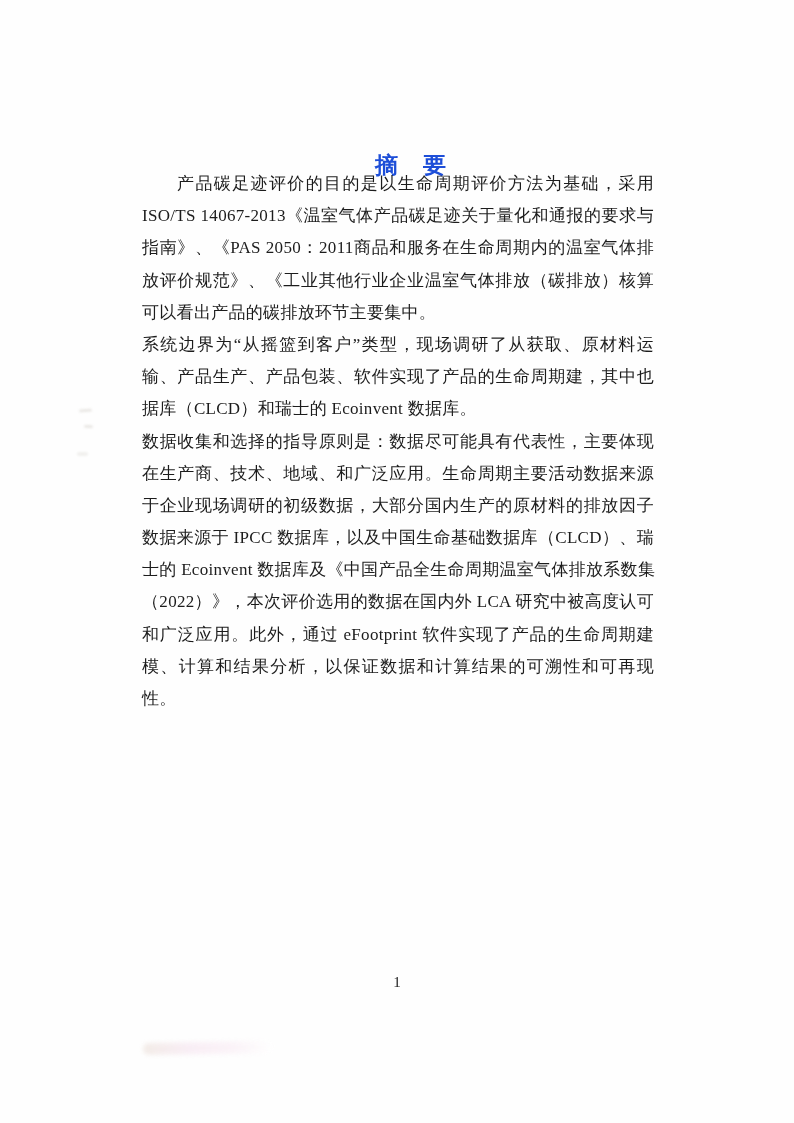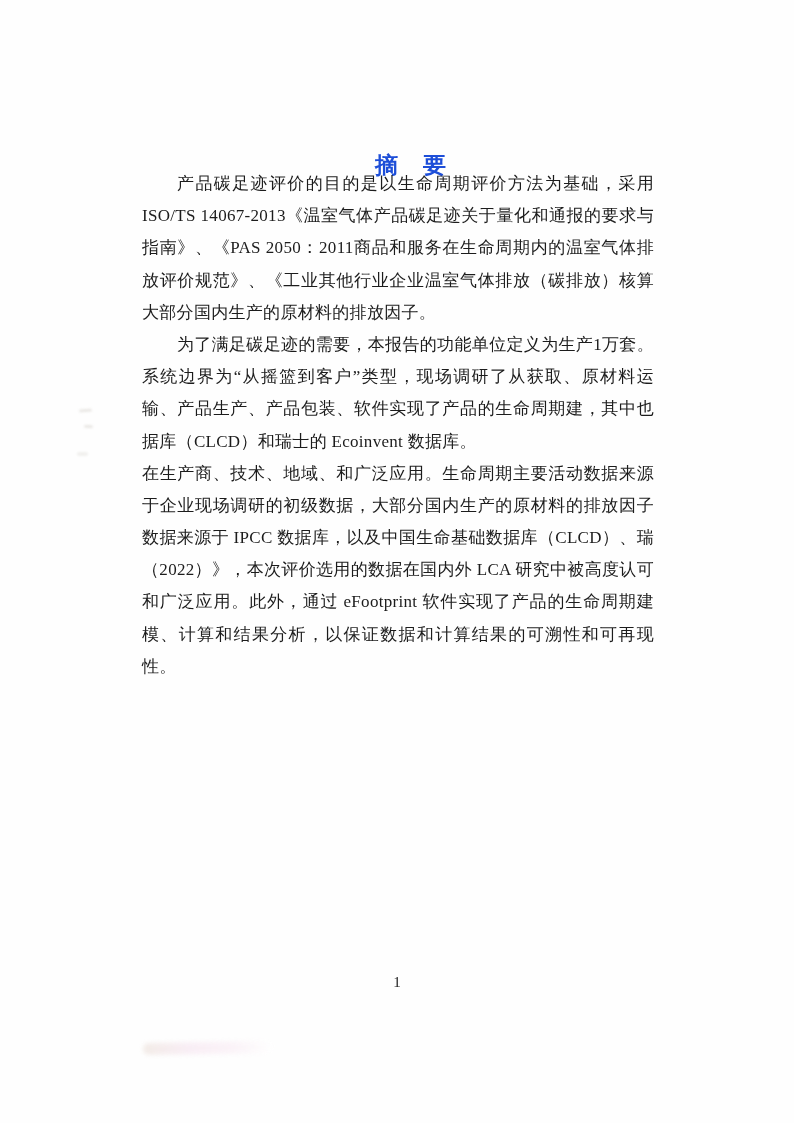--- a/index.html
+++ b/index.html
@@ -84,32 +84,33 @@
   <div class="smudge s3"></div>
 
   <h1 class="title">摘　要</h1>
 
   <div class="abstract-body">
       <div class="para">
         <div class="line first">产品碳足迹评价的目的是以生命周期评价方法为基础，采用</div>
         <div class="line">ISO/TS 14067-2013《温室气体产品碳足迹关于量化和通报的要求与</div>
         <div class="line">指南》、《PAS 2050：2011商品和服务在生命周期内的温室气体排</div>
         <div class="line">放评价规范》、《工业其他行业企业温室气体排放（碳排放）核算</div>
-        <div class="line last">大部分国内生产的原材料的排放因子。</div>
+        <div class="line last">可以看出产品的碳排放环节主要集中。</div>
       </div>
       <div class="para">
-        <div class="line first">为了满足碳足迹的需要，本报告的功能单位定义为生产1万套。</div>
         <div class="line">系统边界为“从摇篮到客户”类型，现场调研了从获取、原材料运</div>
         <div class="line">输、产品生产、产品包装、软件实现了产品的生命周期建，其中也</div>
         <div class="line last">据库（CLCD）和瑞士的 Ecoinvent 数据库。</div>
       </div>
       <div class="para">
+        <div class="line">数据收集和选择的指导原则是：数据尽可能具有代表性，主要体现</div>
         <div class="line">在生产商、技术、地域、和广泛应用。生命周期主要活动数据来源</div>
         <div class="line">于企业现场调研的初级数据，大部分国内生产的原材料的排放因子</div>
         <div class="line">数据来源于 IPCC 数据库，以及中国生命基础数据库（CLCD）、瑞</div>
+        <div class="line">士的 Ecoinvent 数据库及《中国产品全生命周期温室气体排放系数集</div>
         <div class="line">（2022）》，本次评价选用的数据在国内外 LCA 研究中被高度认可</div>
         <div class="line">和广泛应用。此外，通过 eFootprint 软件实现了产品的生命周期建</div>
         <div class="line">模、计算和结果分析，以保证数据和计算结果的可溯性和可再现</div>
         <div class="line last">性。</div>
       </div>
     </div>
 
   <div class="pageno">1</div>
 
   <div class="smear"></div>

